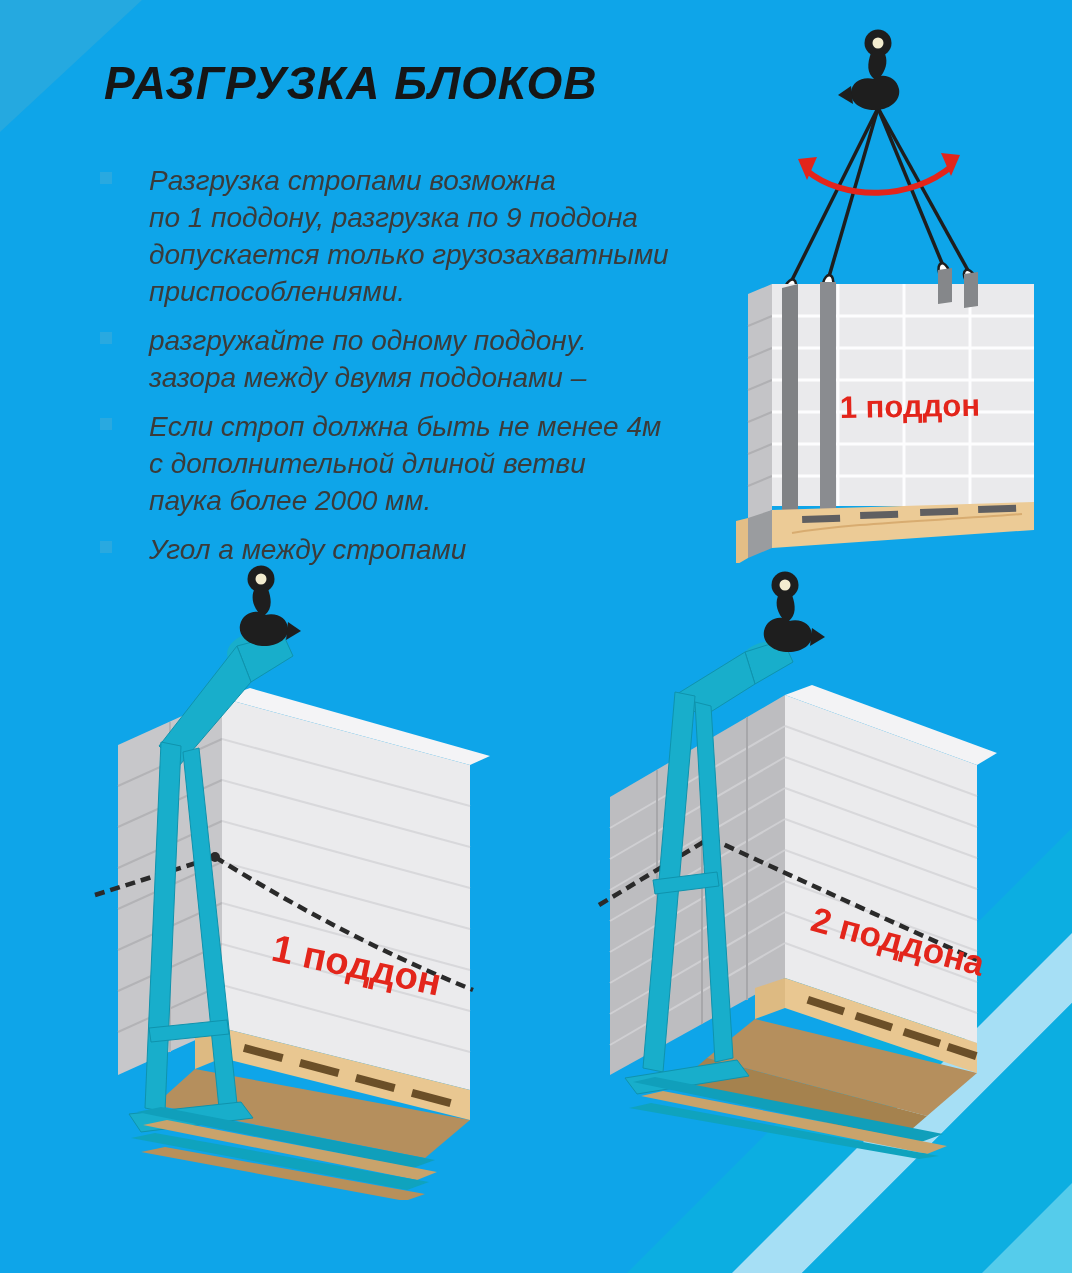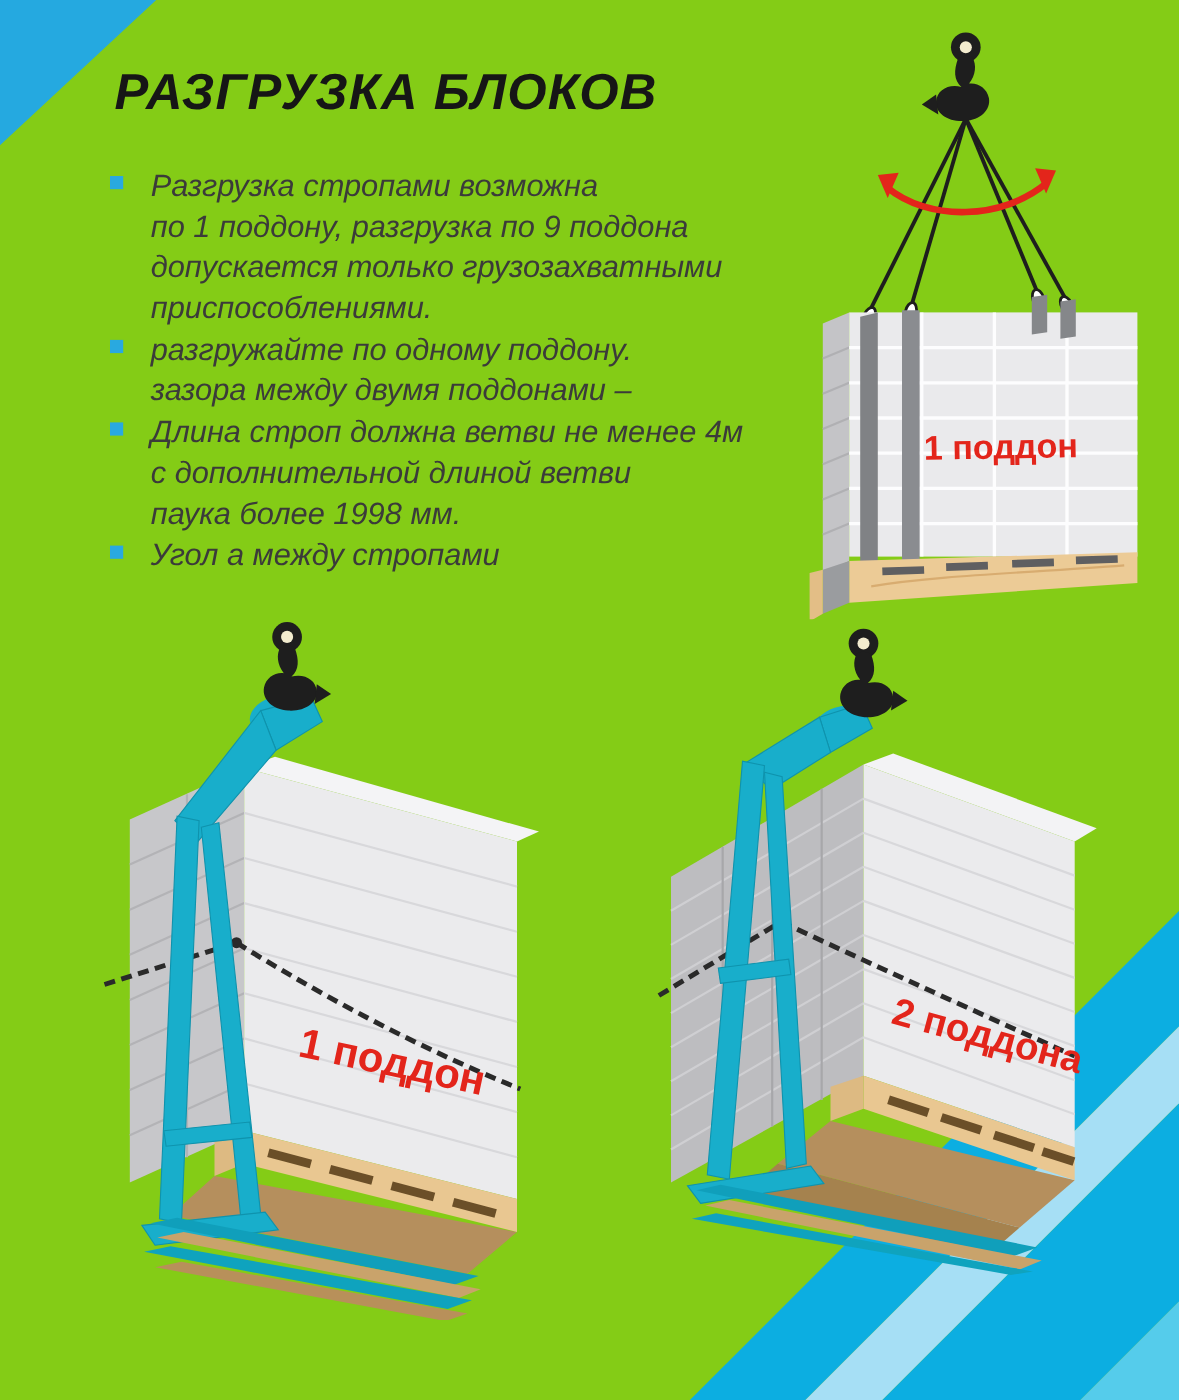--- a/index.html
+++ b/index.html
@@ -1,24 +1,24 @@
 <!DOCTYPE html>
 <html><head>
 <meta charset="utf-8">
 <style>
   html,body{margin:0;padding:0;background:#ffffff;}
-  .page{position:relative;width:1072px;height:1273px;background:#84cc16;overflow:hidden;
+  .page{position:relative;width:1072px;height:1273px;background:#0ea5e9;overflow:hidden;
         font-family:"Liberation Sans", sans-serif;}
   .decor{position:absolute;left:0;top:0;z-index:0;}
   .title{position:absolute;left:104px;top:56px;z-index:2;margin:0;
          font-size:46px;font-weight:bold;font-style:italic;color:#161616;letter-spacing:1px;}
   .bullets{position:absolute;left:100px;top:150px;width:700px;z-index:2;}
   .bullet{position:relative;padding-left:37px;margin:0 0 1px 0;}
   .bullet .marker{position:absolute;left:0;top:10px;width:12px;height:12px;background:#29A9E0;}
-  .btext{margin:0;font-size:28px;line-height:37px;font-style:italic;color:#3b3b3a;}
+  .btext{margin:12px;font-size:28px;line-height:37px;font-style:italic;color:#3b3b3a;}
   .ln{display:block;white-space:nowrap;}
   .sup{font-size:17px;vertical-align:10px;font-style:italic;}
   .fig{position:absolute;z-index:1;}
   #fig-sling{left:732px;top:18px;width:340px;height:545px;}
   #fig-grab1{left:85px;top:560px;width:430px;height:640px;}
   #fig-grab2{left:597px;top:560px;width:475px;height:600px;}
   .plabel{font-family:"Liberation Sans", sans-serif;font-weight:bold;}
 </style>
 </head>
 <body>
@@ -60,23 +60,23 @@
     <div class="bullet">
       <span class="marker"></span>
       <p class="btext">
         <span class="ln">разгружайте по одному поддону.</span>
         <span class="ln">зазора между двумя поддонами –</span>
       </p>
     </div>
     <div class="bullet">
       <span class="marker"></span>
       <p class="btext">
-        <span class="ln">Длина строп должна ветви не менее 4м</span>
+        <span class="ln">Если строп должна быть не менее 4м</span>
         <span class="ln">с дополнительной длиной ветви</span>
-        <span class="ln">паука более 1998 мм.</span>
+        <span class="ln">паука более 2000 мм.</span>
       </p>
     </div>
     <div class="bullet">
       <span class="marker"></span>
       <p class="btext">
         <span class="ln">Угол a между стропами</span>
       </p>
     </div>
   </div>
 

